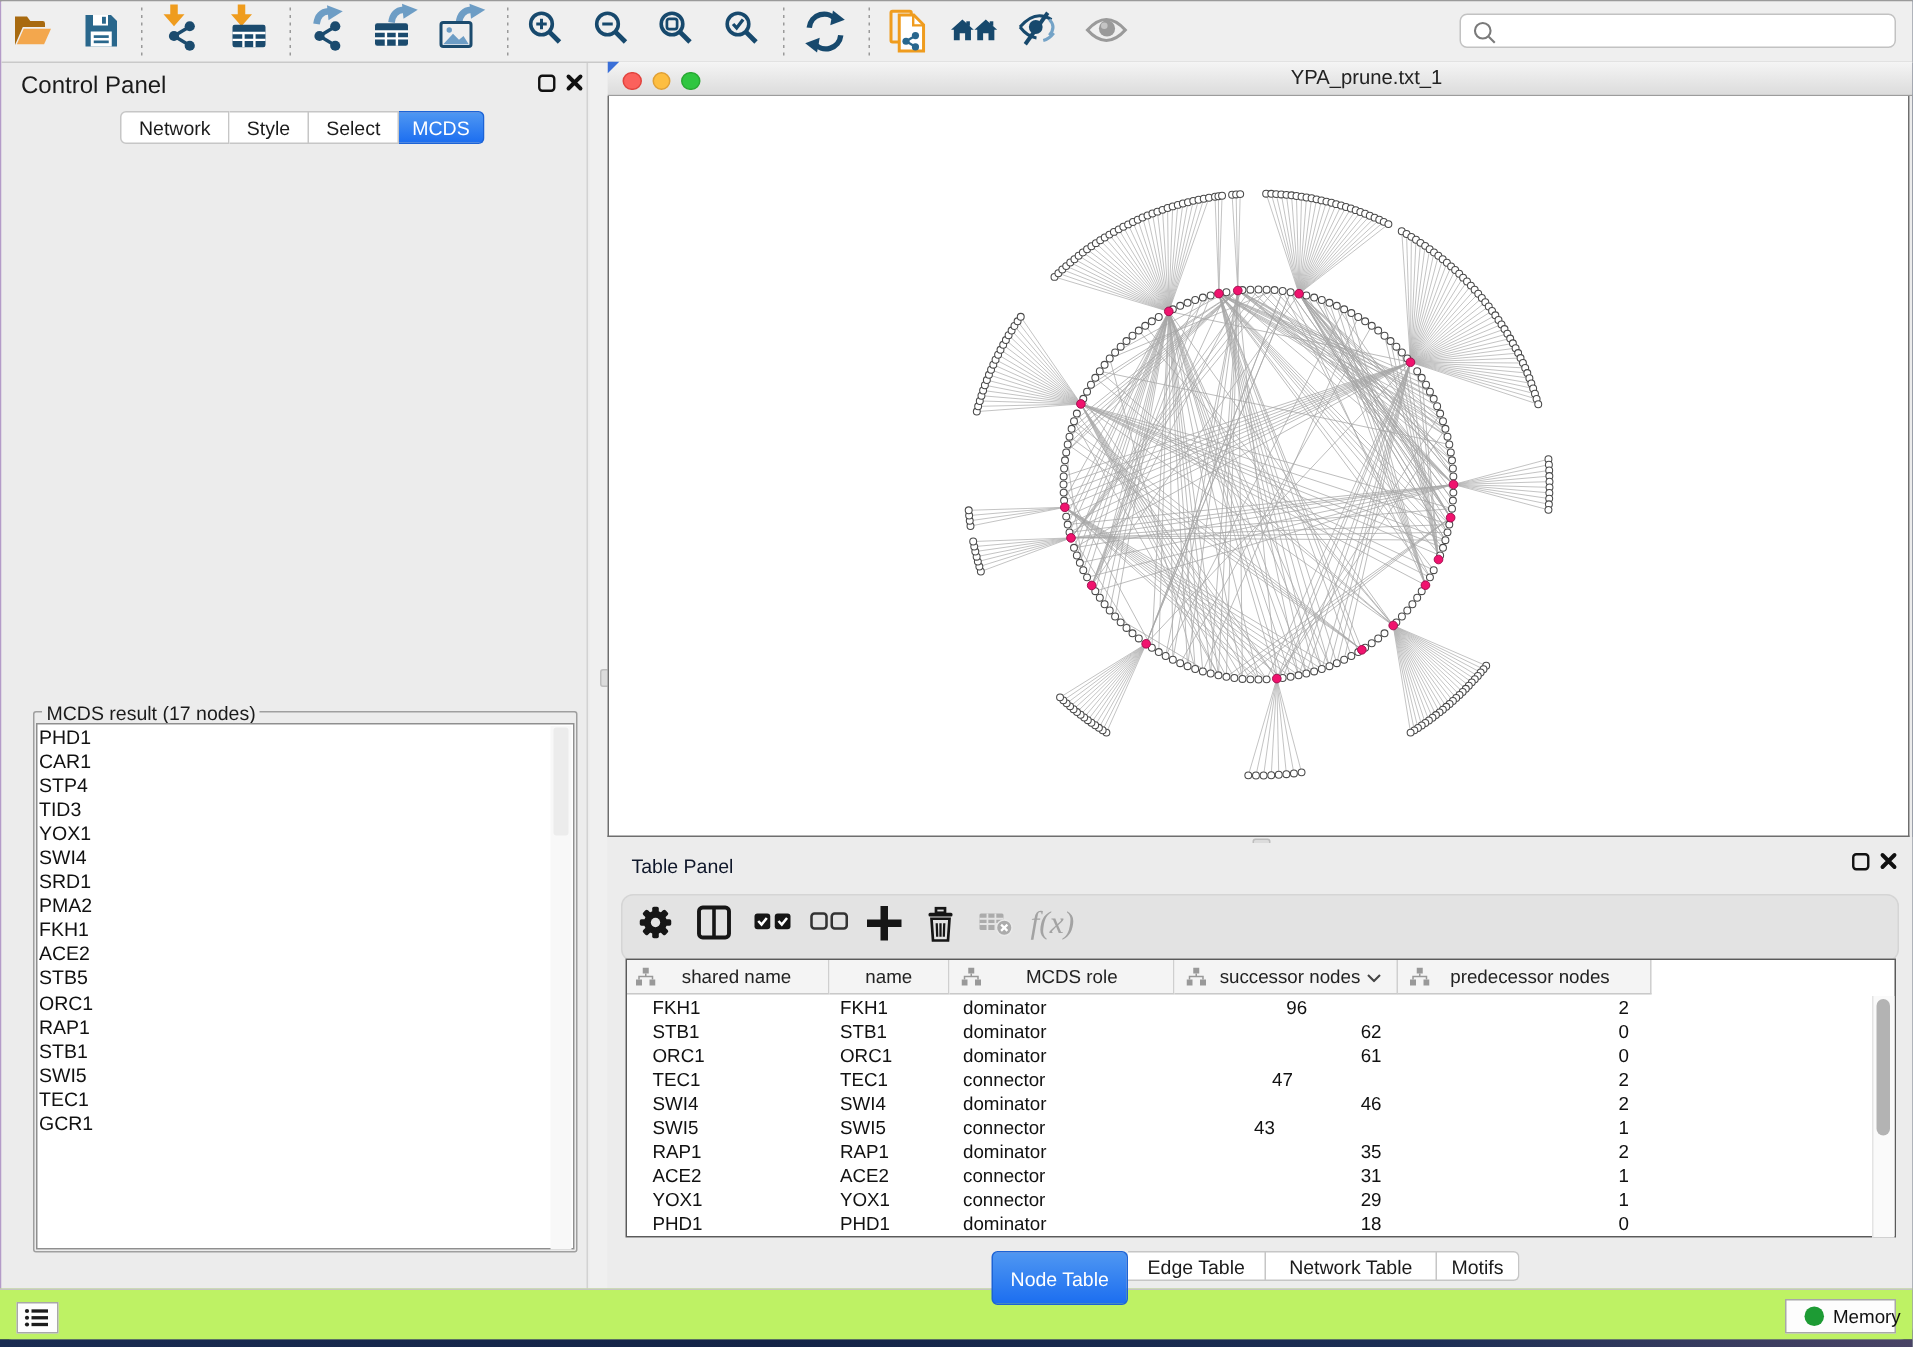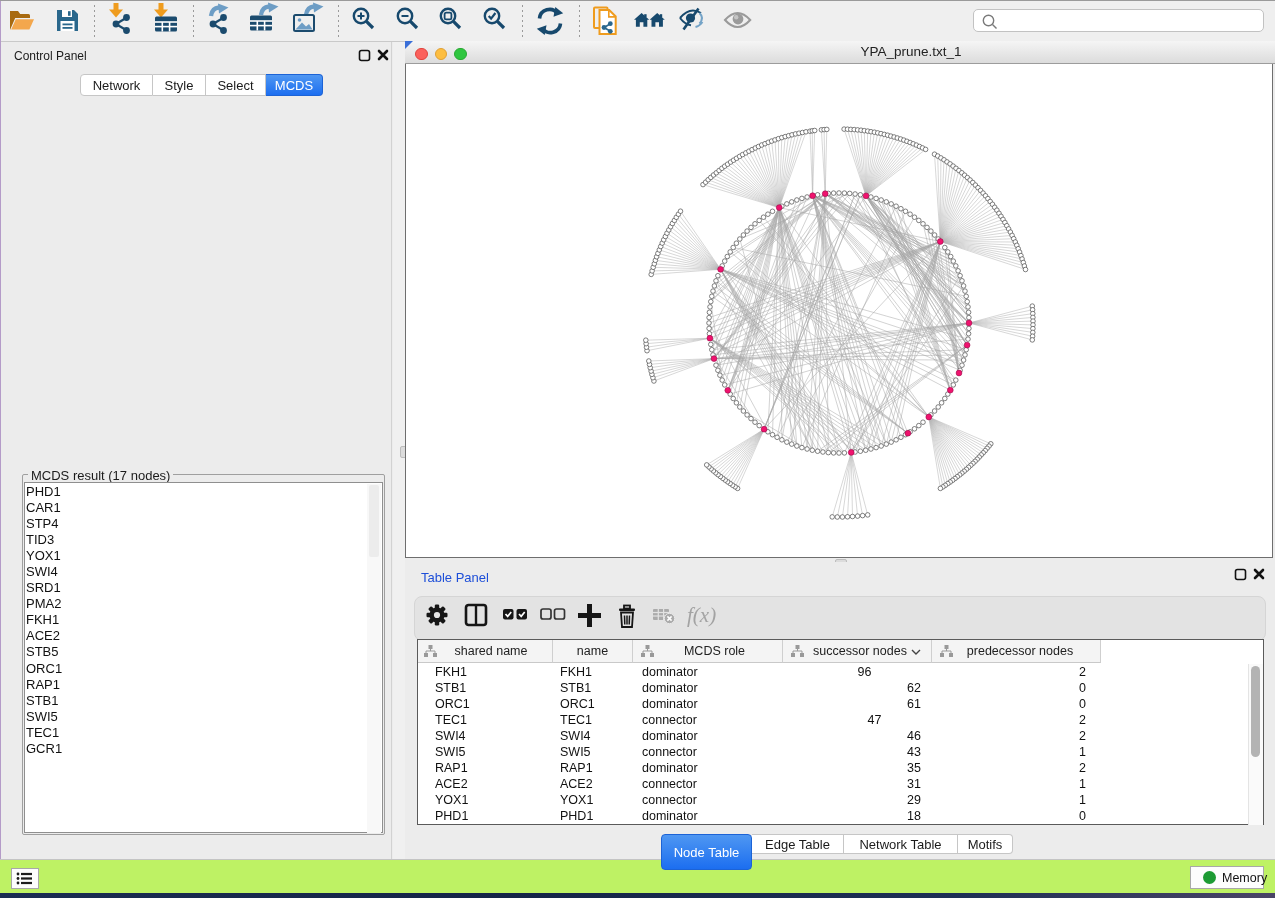--- a/index.html
+++ b/index.html
@@ -3,21 +3,21 @@
 *{margin:0;padding:0;box-sizing:border-box}
 html,body{width:1275px;height:898px;overflow:hidden}
 body{font-family:"Liberation Sans",sans-serif;background:#16233f;position:relative}
 .abs{position:absolute}
 #win{position:absolute;left:0;top:0;width:1275px;height:893px;background:#ececec;border-left:1px solid #b49bc8;border-radius:0 0 8px 8px}
 #topline{position:absolute;left:0;top:0;width:1275px;height:1px;background:#9a9a9a}
 #toolbar{position:absolute;left:1px;top:1px;width:1274px;height:41px;background:#efefef;border-bottom:1px solid #c9c9c9}
 #search{position:absolute;left:973px;top:9px;width:291px;height:23px;background:#fff;border:1px solid #c2c2c2;border-radius:5px}
 
 #lp{position:absolute;left:1px;top:42px;width:391px;height:817px;background:#ececec;border-right:1px solid #d2d2d2}
-#lp-title{position:absolute;left:13px;top:7px;font-size:12px;color:#1b1b1b}
+#lp-title{position:absolute;left:13px;top:7px;font-size:16px;color:#1b1b1b}
 .tabs{position:absolute;display:flex;z-index:5}
 .tab{height:22px;background:#fff;border:1px solid #c6c6c6;border-left:none;font-size:13px;color:#1b1b1b;display:flex;align-items:center;justify-content:center}
 .tab.first{border-left:1px solid #c6c6c6;border-radius:4px 0 0 4px}
 .tab.last{border-radius:0 4px 4px 0}
 .tab.sel{background:linear-gradient(#4f97f2,#1c6ef0);color:#fff;border-color:#1c63d6}
 #tabpane{position:absolute;left:10px;top:47px;width:372px;height:366px;background:#e9e9e9;border:1px solid #c2c2c2;border-radius:5px}
 #optlabel{position:absolute;left:3px;top:24px;width:100%;text-align:center;font-size:13px;color:#1b1b1b}
 #dropdown{position:absolute;left:35px;top:48px;width:309px;height:21px;background:#fff;border:1px solid #b9b9b9;border-radius:5px;font-size:13px;color:#111;line-height:19px}
 #dd-step{position:absolute;right:-1px;top:-1px;width:17px;height:21px;background:linear-gradient(#55a0f5,#1c6ef0);border-radius:0 5px 5px 0}
 .btn{position:absolute;height:20px;background:#fff;border:1px solid #b9b9b9;border-radius:4px;font-size:13px;color:#111;text-align:center;line-height:18px}
@@ -35,21 +35,21 @@
 #nw{position:absolute;left:405px;top:41px;width:870px;height:519px}
 #nw-title{position:absolute;left:0;top:0;width:870px;height:23px;background:linear-gradient(#f5f5f5,#dcdcdc);border-bottom:1px solid #9c9c9c;border-radius:5px 0 0 0}
 #nw-text{position:absolute;left:136px;top:3px;width:740px;text-align:center;font-size:13.5px;color:#222}
 .tl{position:absolute;top:6.5px;width:12.5px;height:12.5px;border-radius:50%}
 #nw-canvas{position:absolute;left:0;top:23px;width:868px;height:494px;background:#fff;border:1px solid #6e6e6e;border-top:none}
 
 #hsplit{position:absolute;left:405px;top:558px;width:870px;height:4px;background:#ececec}
 #hhandle{position:absolute;left:430px;top:1px;width:12px;height:6px;background:#dcdcdc;border:1px solid #bdbdbd;border-radius:2px}
 
 #tp{position:absolute;left:405px;top:562px;width:870px;height:297px;background:#ececec}
-#tp-title{position:absolute;left:16px;top:8px;font-size:13px;color:#1d4ed8}
+#tp-title{position:absolute;left:16px;top:8px;font-size:13px;color:#0f172a}
 #tp-toolbar{position:absolute;left:9px;top:34px;width:852px;height:45px;background:#e3e3e3;border:1px solid #d5d5d5;border-radius:8px}
 #tbl{position:absolute;left:12px;top:77px;width:847px;height:186px;background:#fff;border:1px solid #5a5a5a}
 .hc{position:absolute;top:0;height:23px;border-right:1px solid #cfcfcf;border-bottom:1px solid #c9c9c9;background:#f4f4f4;font-size:12.5px;color:#222;text-align:center;line-height:23px}
 #tbl-rows{position:absolute;left:0;top:24px;font-size:12.5px;color:#111}
 .row{position:absolute;height:16px;line-height:16px;white-space:pre}
 #tbl-sb{position:absolute;right:0;top:24px;width:15px;height:161px;background:#fafafa;border-left:1px solid #e4e4e4}
 #tbl-thumb{position:absolute;left:2px;top:2px;width:9px;height:91px;background:#b3b3b3;border-radius:5px}
 
 
 #status{position:absolute;left:0;top:859px;width:1275px;height:34px;background:#bef264;border-top:1px solid #c4c4c4}
@@ -1114,23 +1114,23 @@
             <rect x="4.5" y="0" width="4" height="4"></rect>
             <rect x="0" y="8" width="4" height="4"></rect>
             <rect x="9" y="8" width="4" height="4"></rect>
             <path d="M6.5 4 v2 M2 8 v-2 h9 v2" stroke="#999" fill="none"></path>
           </g>
         </svg>predecessor nodes</div>
   <div id="tbl-rows">
         <div class="row" style="top:0px;left:0;width:847px"><span style="position:absolute;left:17px">FKH1</span><span style="position:absolute;left:142px">FKH1</span><span style="position:absolute;left:224px">dominator</span><span style="position:absolute;left:410px;width:73px;text-align:center">96</span><span style="position:absolute;left:600px;width:68px;text-align:right">2</span></div>
         <div class="row" style="top:16px;left:0;width:847px"><span style="position:absolute;left:17px">STB1</span><span style="position:absolute;left:142px">STB1</span><span style="position:absolute;left:224px">dominator</span><span style="position:absolute;left:430px;width:73px;text-align:right">62</span><span style="position:absolute;left:600px;width:68px;text-align:right">0</span></div>
         <div class="row" style="top:32px;left:0;width:847px"><span style="position:absolute;left:17px">ORC1</span><span style="position:absolute;left:142px">ORC1</span><span style="position:absolute;left:224px">dominator</span><span style="position:absolute;left:430px;width:73px;text-align:right">61</span><span style="position:absolute;left:600px;width:68px;text-align:right">0</span></div>
-        <div class="row" style="top:48px;left:0;width:847px"><span style="position:absolute;left:17px">TEC1</span><span style="position:absolute;left:142px">TEC1</span><span style="position:absolute;left:224px">connector</span><span style="position:absolute;left:420px;width:73px;text-align:center">47</span><span style="position:absolute;left:600px;width:68px;text-align:right">2</span></div>
+        <div class="row" style="top:48px;left:0;width:847px"><span style="position:absolute;left:17px">TEC1</span><span style="position:absolute;left:142px">TEC1</span><span style="position:absolute;left:224px">connector</span><span style="position:absolute;left:430px;width:73px;text-align:left">47</span><span style="position:absolute;left:600px;width:68px;text-align:right">2</span></div>
         <div class="row" style="top:64px;left:0;width:847px"><span style="position:absolute;left:17px">SWI4</span><span style="position:absolute;left:142px">SWI4</span><span style="position:absolute;left:224px">dominator</span><span style="position:absolute;left:430px;width:73px;text-align:right">46</span><span style="position:absolute;left:600px;width:68px;text-align:right">2</span></div>
-        <div class="row" style="top:80px;left:0;width:847px"><span style="position:absolute;left:17px">SWI5</span><span style="position:absolute;left:142px">SWI5</span><span style="position:absolute;left:224px">connector</span><span style="position:absolute;left:430px;width:73px;text-align:right">43</span><span style="position:absolute;left:600px;width:68px;text-align:right">1</span></div>
+        <div class="row" style="top:80px;left:0;width:847px"><span style="position:absolute;left:17px">SWI5</span><span style="position:absolute;left:142px">SWI5</span><span style="position:absolute;left:224px">connector</span><span style="position:absolute;left:418px;width:73px;">43</span><span style="position:absolute;left:600px;width:68px;text-align:right">1</span></div>
         <div class="row" style="top:96px;left:0;width:847px"><span style="position:absolute;left:17px">RAP1</span><span style="position:absolute;left:142px">RAP1</span><span style="position:absolute;left:224px">dominator</span><span style="position:absolute;left:430px;width:73px;text-align:right">35</span><span style="position:absolute;left:600px;width:68px;text-align:right">2</span></div>
         <div class="row" style="top:112px;left:0;width:847px"><span style="position:absolute;left:17px">ACE2</span><span style="position:absolute;left:142px">ACE2</span><span style="position:absolute;left:224px">connector</span><span style="position:absolute;left:430px;width:73px;text-align:right">31</span><span style="position:absolute;left:600px;width:68px;text-align:right">1</span></div>
         <div class="row" style="top:128px;left:0;width:847px"><span style="position:absolute;left:17px">YOX1</span><span style="position:absolute;left:142px">YOX1</span><span style="position:absolute;left:224px">connector</span><span style="position:absolute;left:430px;width:73px;text-align:right">29</span><span style="position:absolute;left:600px;width:68px;text-align:right">1</span></div>
         <div class="row" style="top:144px;left:0;width:847px"><span style="position:absolute;left:17px">PHD1</span><span style="position:absolute;left:142px">PHD1</span><span style="position:absolute;left:224px">dominator</span><span style="position:absolute;left:430px;width:73px;text-align:right">18</span><span style="position:absolute;left:600px;width:68px;text-align:right">0</span></div>
       </div>
   <div id="tbl-sb">
         <div id="tbl-thumb"></div>
       </div>
  </div>
  <div class="tabs" style="left:256px;top:272px">

